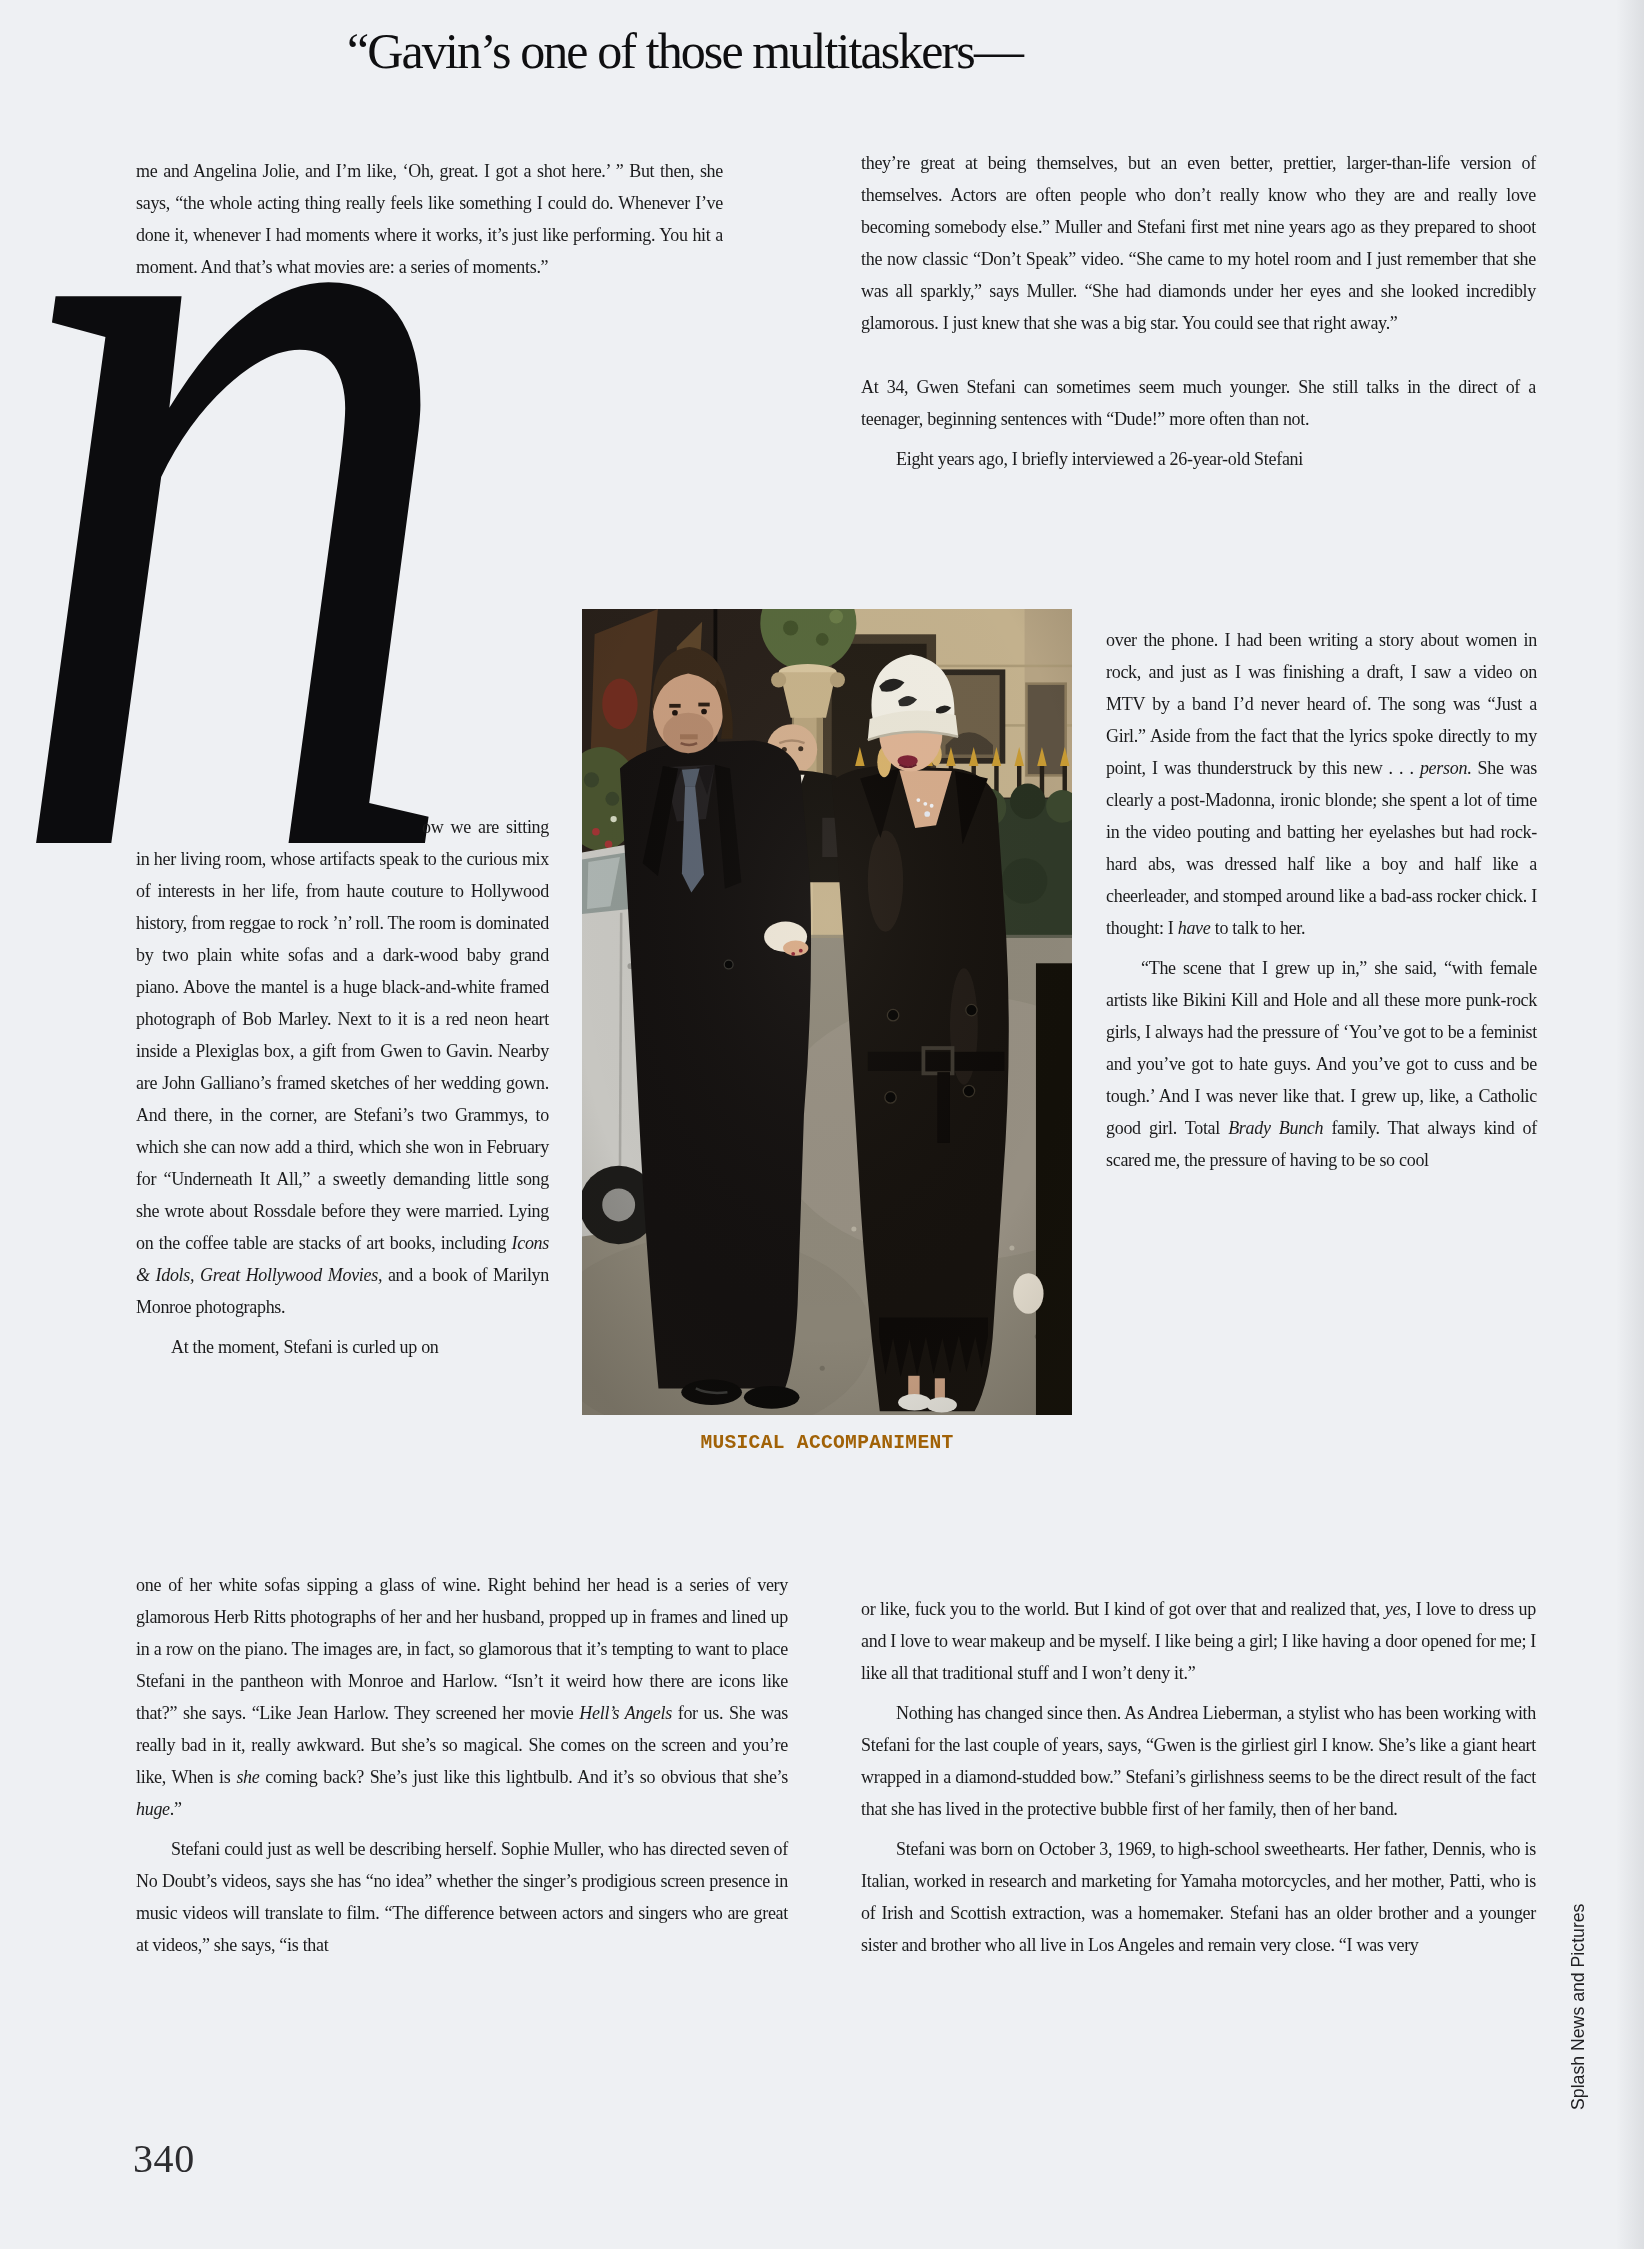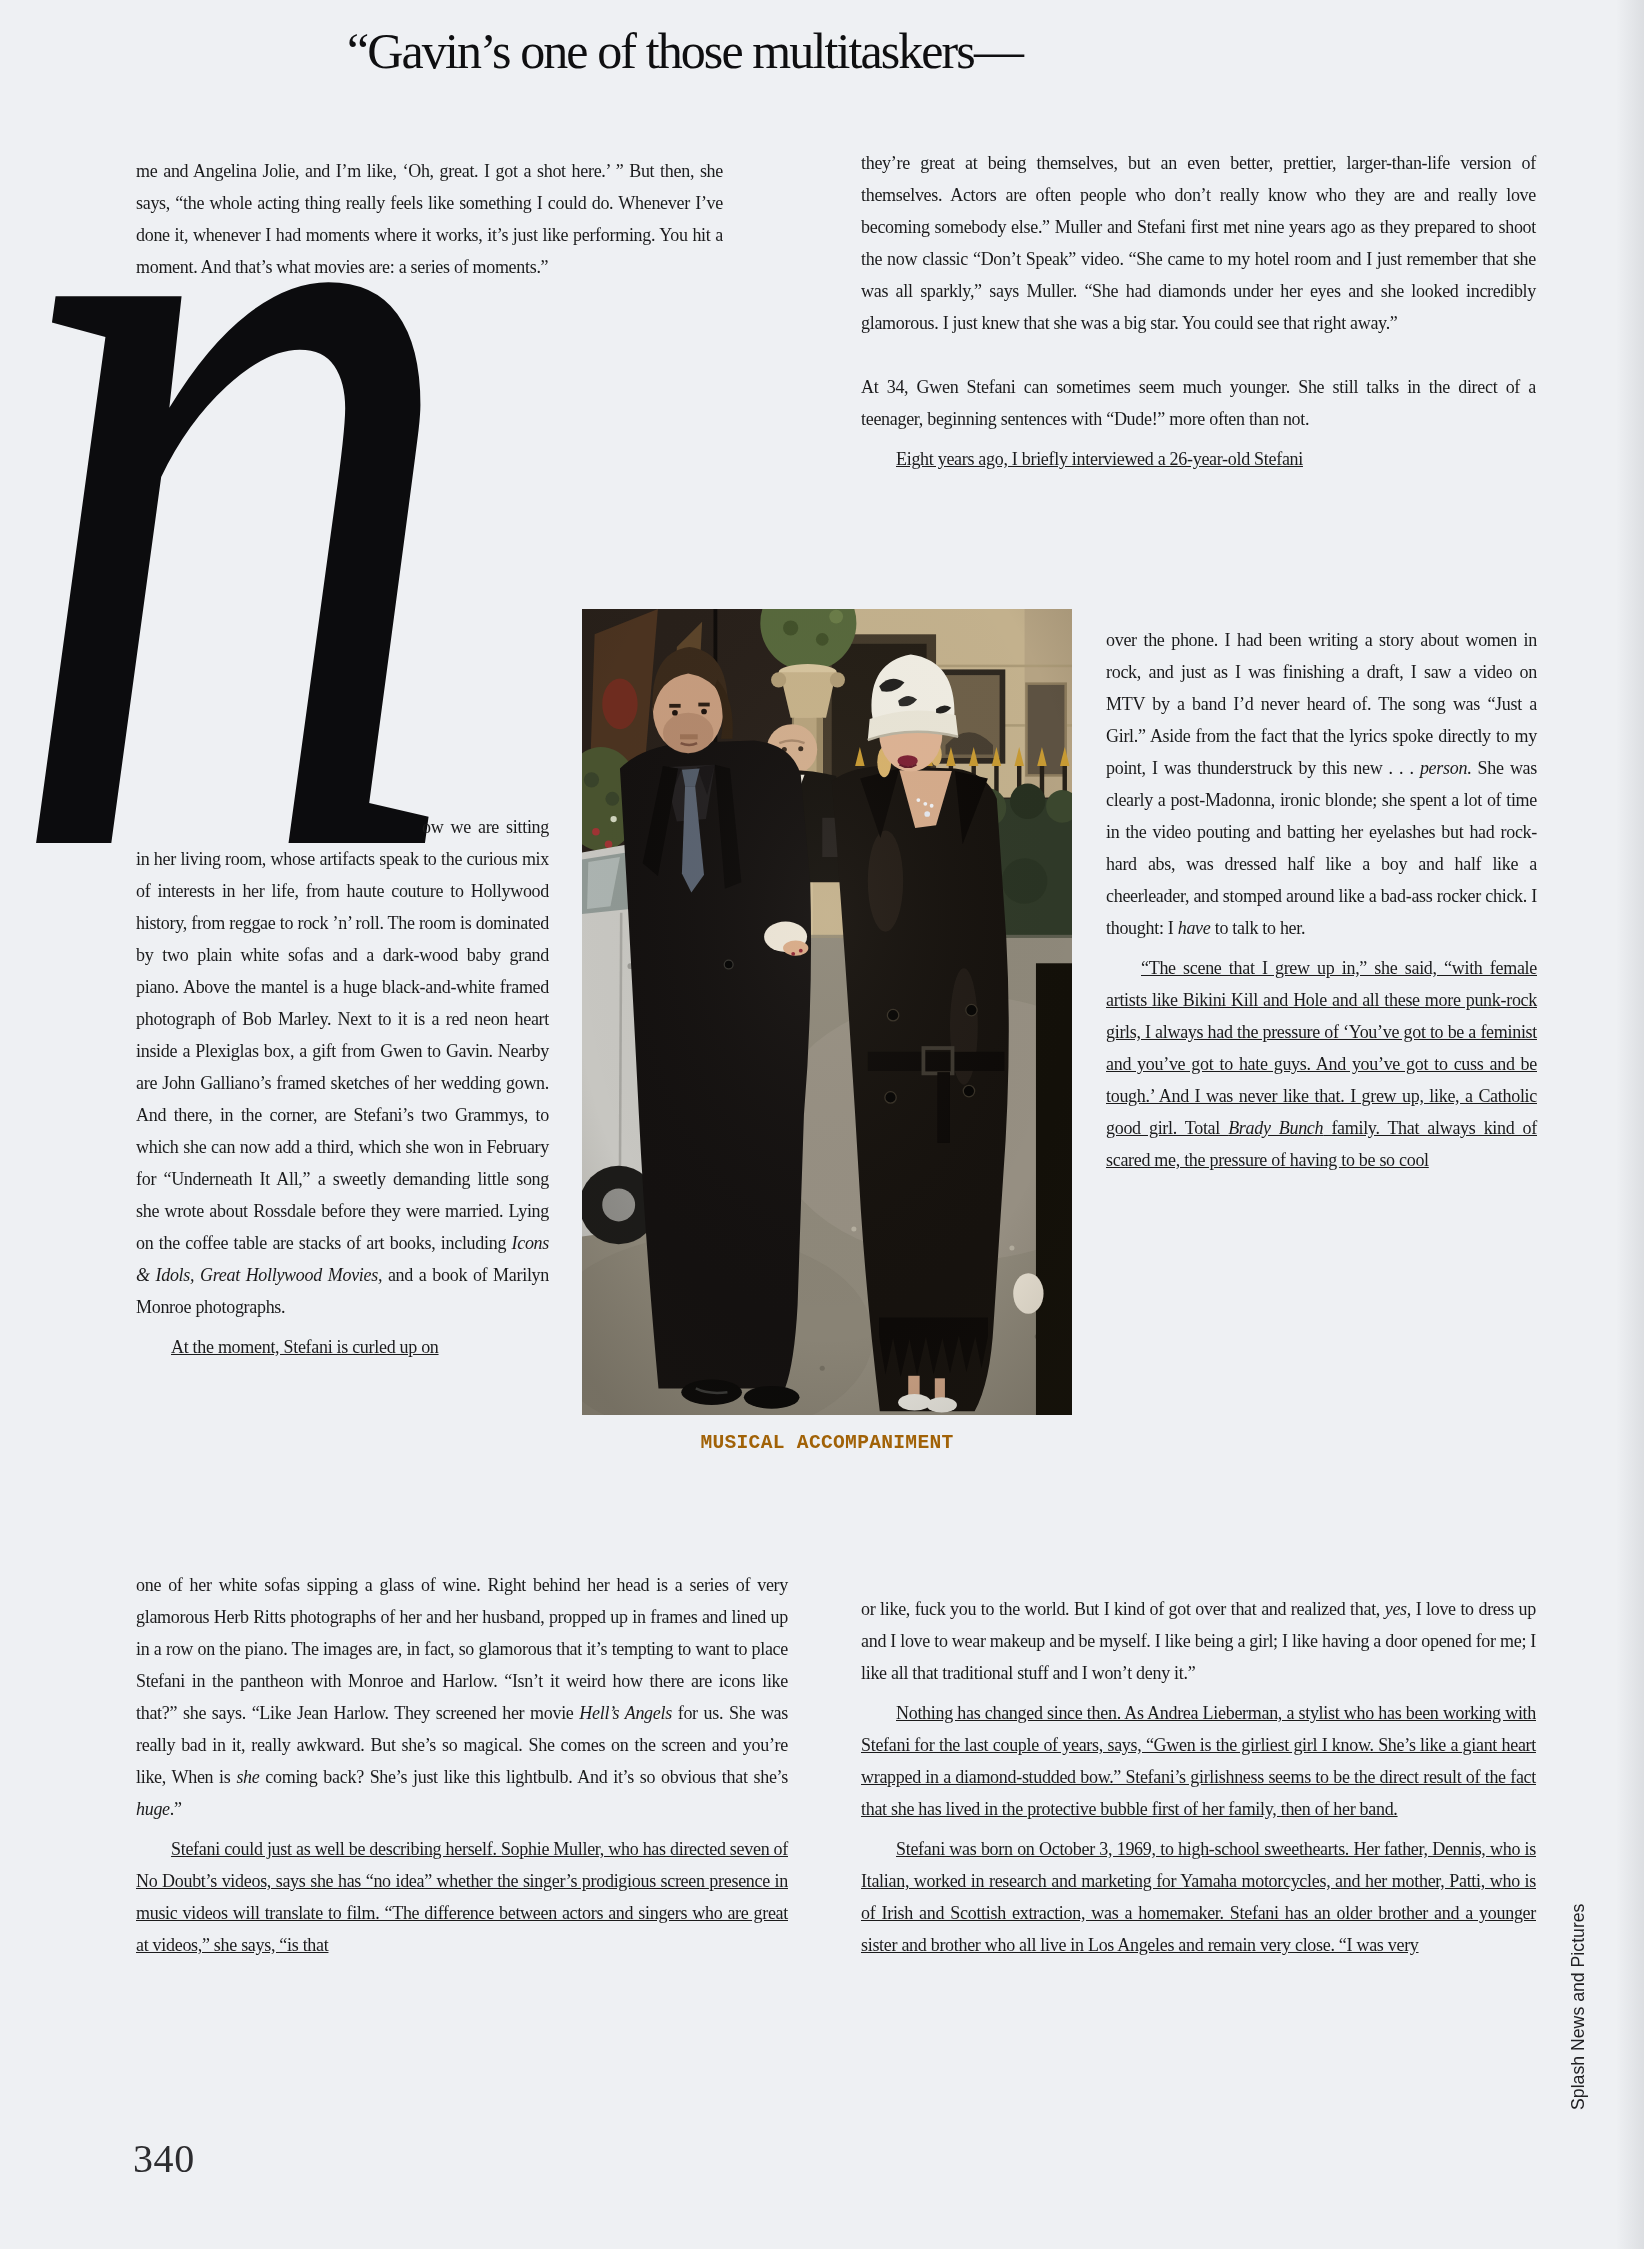--- a/index.html
+++ b/index.html
@@ -26,21 +26,21 @@
     font-size:1190px; line-height:1; font-style:italic;
     color:#0c0c0e; z-index:1;
     transform:scaleX(0.78); transform-origin:0 0;
     user-select:none;
   }
   .textblock { position:absolute; z-index:2; }
   .textblock p.para {
     margin:8px; text-align:justify;
     font-size:18px; line-height:32px; letter-spacing:-0.3px;
   }
-  .textblock p.para.indent { text-indent:35px;text-decoration:underline; }
+  .textblock p.para.indent { text-indent:35px; }
   .textblock p.para.gap { margin-top:32px; }
   .textblock p.para.dc-first { text-indent:286px; }
   .textblock em { font-style:italic; }
 
   .l-top    { left:128px;  top:147px;  width:603px;  }
   .r-top    { left:853px; top:139px;  width:691px; }
   .l-narrow { left:128px;  top:803px; width:429px;  }
   .r-narrow { left:1098px; top:616px;  width:447px;  }
   .l-wide   { left:128px;  top:1561px; width:668px; }
   .r-wide   { left:853px; top:1585px; width:691px; }

